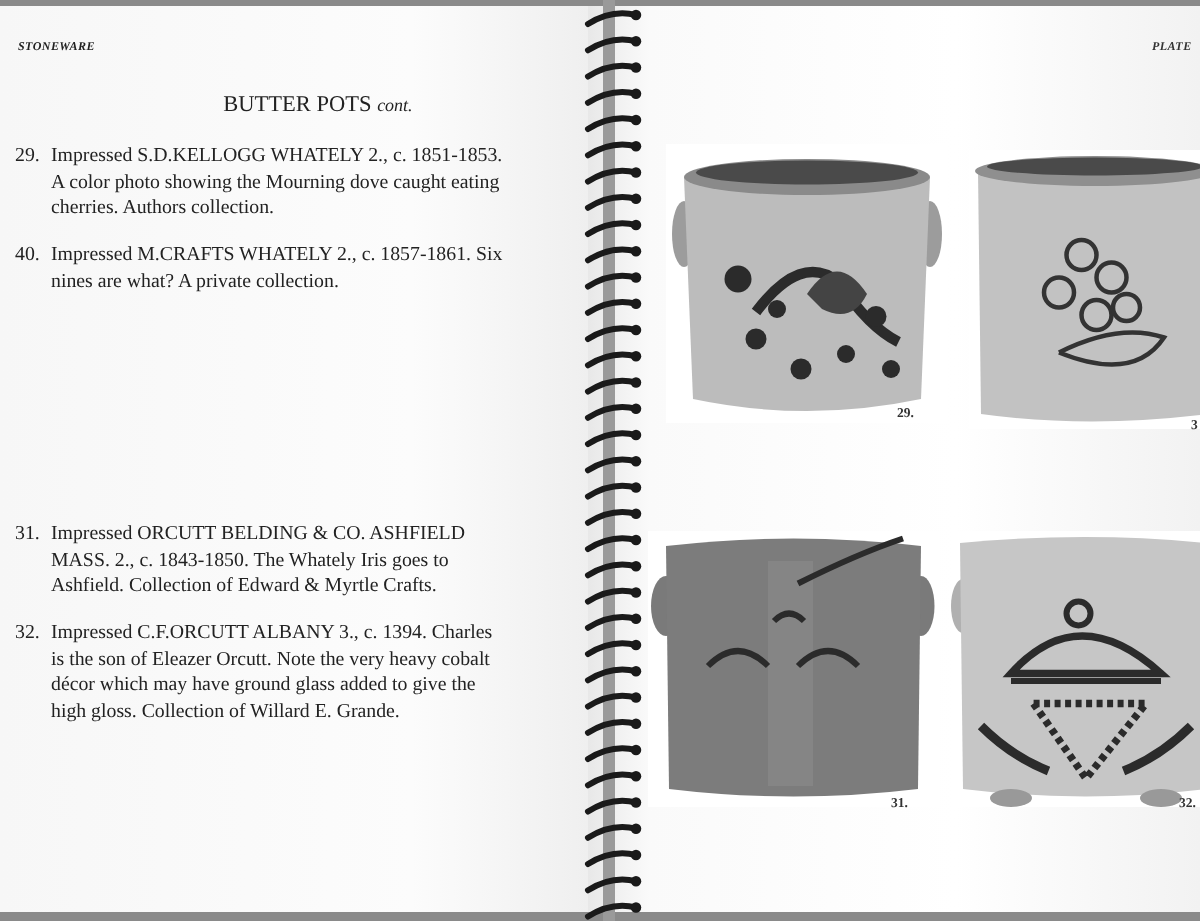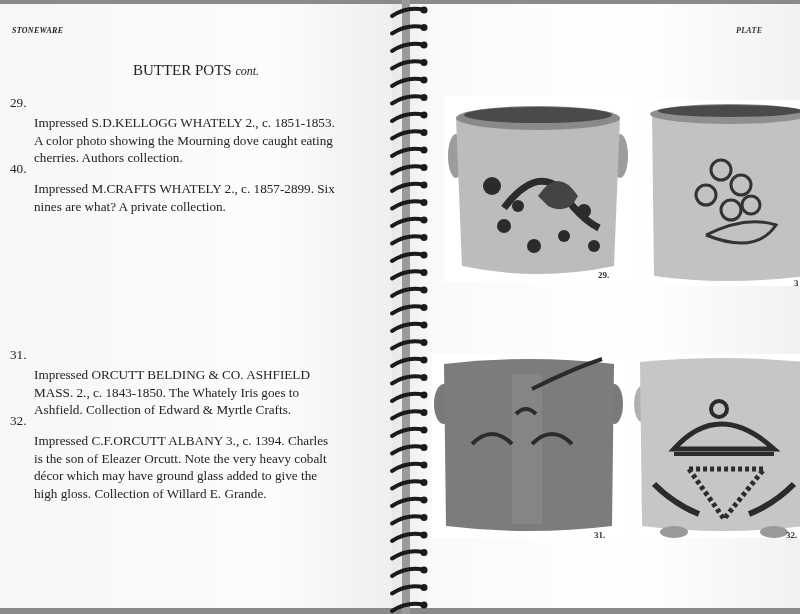--- a/index.html
+++ b/index.html
@@ -1,26 +1,26 @@
 <!DOCTYPE html>
 <html><head>
   <meta charset="utf-8">
   <style>
     html, body { margin: 0; padding: 0; }
     body { width: 800px; height: 614px; overflow: hidden; background: #8a8a8a; position: relative; font-family: "Liberation Serif", serif; }
     .left-page { position: absolute; left: 0; top: 4px; width: 392px; height: 604px; background: linear-gradient(90deg, #f7f7f7 0%, #fcfcfc 70%, #efefef 100%); }
     .right-page { position: absolute; left: 392px; top: 4px; width: 408px; height: 604px; background: linear-gradient(90deg, #e8e8e8 0%, #fafafa 10%, #ffffff 60%, #f2f2f2 100%); }
     .running-head { position: absolute; font-style: italic; font-weight: bold; font-size: 8px; letter-spacing: 0.3px; color: #222; }
     .rh-left { left: 12px; top: 26px; }
-    .rh-right { left: 736px; top: 26px; color: #333; }
-    .section-title { position: absolute; left: 0; width: 392px; top: 62px; text-align: center; font-size: 15px; color: #222; }
+    .rh-right { left: 768px; top: 26px; color: #333; }
+    .section-title { position: absolute; left: 0; width: 392px; top: 62px; text-align: center; font-size: 15px; color: #222; padding-left: 16px; }
     .section-title .cont { font-style: italic; font-size: 12px; }
     .entry { position: absolute; left: 10px; width: 330px; font-size: 13.2px; line-height: 17.5px; color: #222; display: flex; }
     .entry .num { width: 24px; flex: none; }
-    .entry .txt { flex: 1; margin-top: 20px; }
+    .entry .txt { flex: 1; }
     .spiral { position: absolute; left: 384px; top: 0; width: 50px; height: 614px; }
     .photo { position: absolute; }
     .caption { position: absolute; font-size: 9px; font-weight: bold; color: #333; font-family: "Liberation Serif", serif; }
   </style>
 </head>
 <body>
 
 <div class="left-page"></div>
 <div class="right-page"></div>
 
@@ -31,21 +31,21 @@
   <span>BUTTER POTS</span>
   <span class="cont">cont.</span>
 </div>
 
 <div class="entry" style="top:94px">
   <span class="num">29.</span>
   <span class="txt">Impressed S.D.KELLOGG WHATELY 2., c. 1851-1853.  A color photo showing the Mourning dove caught eating cherries.  Authors collection.</span>
 </div>
 <div class="entry" style="top:160px">
   <span class="num">40.</span>
-  <span class="txt">Impressed M.CRAFTS WHATELY 2., c. 1857-2899. Six nines are what?  A private collection.</span>
+  <span class="txt">Impressed M.CRAFTS WHATELY 2., c. 1857-1861. Six nines are what?  A private collection.</span>
 </div>
 <div class="entry" style="top:346px">
   <span class="num">31.</span>
   <span class="txt">Impressed ORCUTT BELDING &amp; CO. ASHFIELD MASS. 2., c. 1843-1850.  The Whately Iris goes to Ashfield.  Collection of Edward &amp; Myrtle Crafts.</span>
 </div>
 <div class="entry" style="top:412px">
   <span class="num">32.</span>
   <span class="txt">Impressed C.F.ORCUTT ALBANY 3., c. 1394. Charles is the son of Eleazer Orcutt. Note the very heavy cobalt décor which may have ground glass added to give the high gloss.  Collection of Willard E. Grande.</span>
 </div>
 

